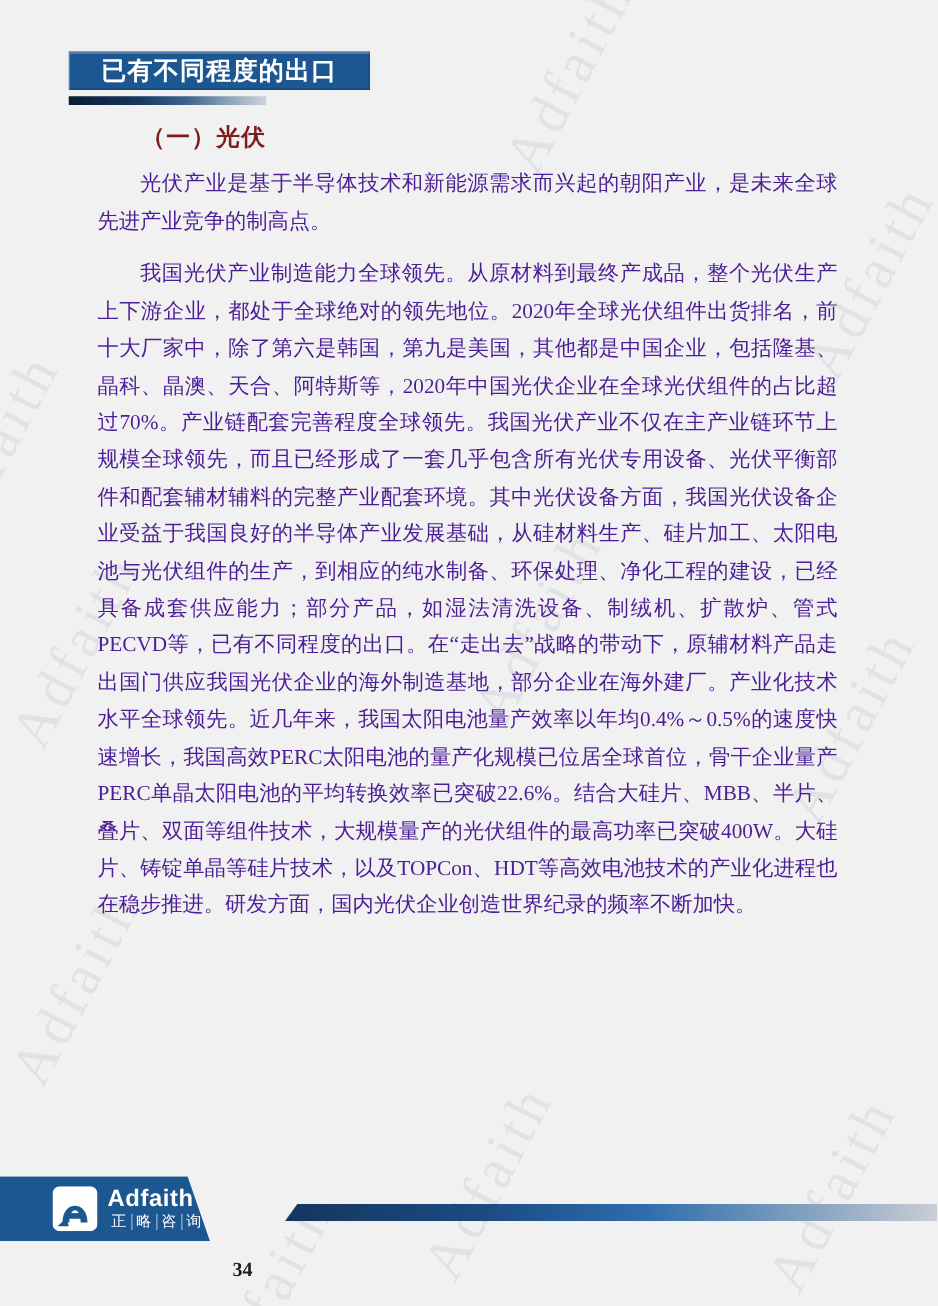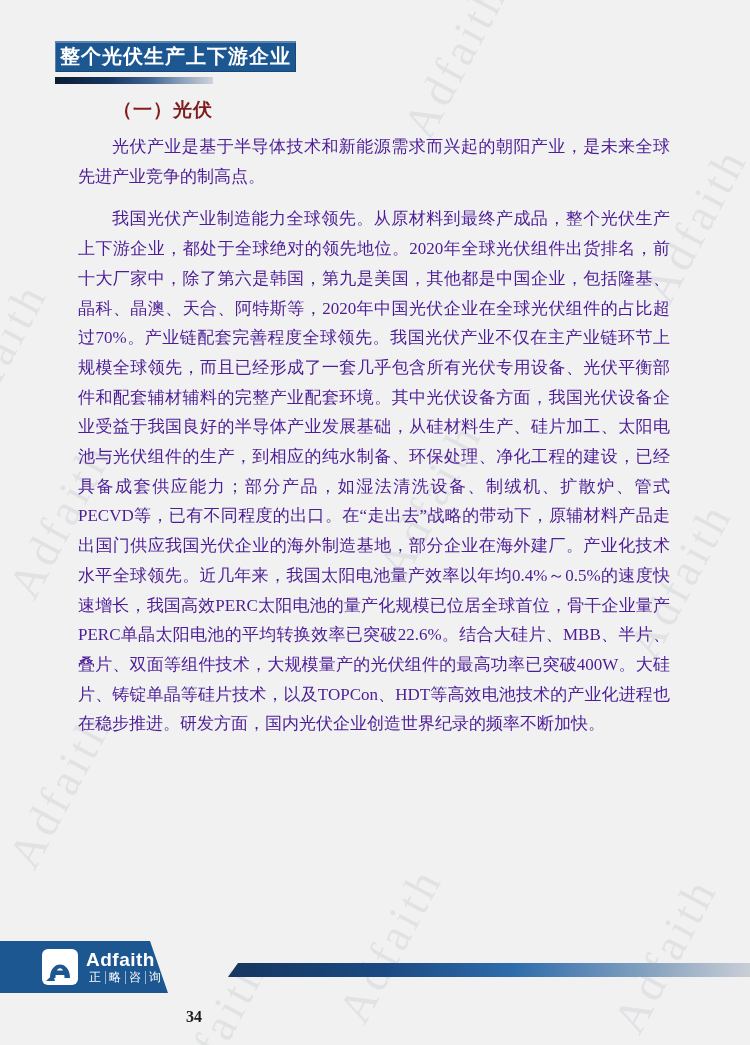--- a/index.html
+++ b/index.html
@@ -113,21 +113,21 @@
       <span class="wm" style="left: 60px; top: 520px;">Adfaith</span>
       <span class="wm" style="left: 430px; top: 500px;">Adfaith</span>
       <span class="wm" style="left: 680px; top: 580px;">Adfaith</span>
       <span class="wm" style="left: 60px; top: 790px;">Adfaith</span>
       <span class="wm" style="left: 390px; top: 945px;">Adfaith</span>
       <span class="wm" style="left: 665px; top: 955px;">Adfaith</span>
       <span class="wm" style="left: 215px; top: 1035px;">Adfaith</span>
     </div>
 
   <div class="header-box">
-    <span>整个光伏生产上下游企业</span>
+    <span>已有不同程度的出口</span>
   </div>
   <div class="header-underline"></div>
 
   <h2 class="section-heading">（一）光伏</h2>
 
   <div class="body-text">
     <p>光伏产业是基于半导体技术和新能源需求而兴起的朝阳产业，是未来全球先进产业竞争的制高点。</p>
     <p>我国光伏产业制造能力全球领先。从原材料到最终产成品，整个光伏生产上下游企业，都处于全球绝对的领先地位。2020年全球光伏组件出货排名，前十大厂家中，除了第六是韩国，第九是美国，其他都是中国企业，包括隆基、晶科、晶澳、天合、阿特斯等，2020年中国光伏企业在全球光伏组件的占比超过70%。产业链配套完善程度全球领先。我国光伏产业不仅在主产业链环节上规模全球领先，而且已经形成了一套几乎包含所有光伏专用设备、光伏平衡部件和配套辅材辅料的完整产业配套环境。其中光伏设备方面，我国光伏设备企业受益于我国良好的半导体产业发展基础，从硅材料生产、硅片加工、太阳电池与光伏组件的生产，到相应的纯水制备、环保处理、净化工程的建设，已经具备成套供应能力；部分产品，如湿法清洗设备、制绒机、扩散炉、管式PECVD等，已有不同程度的出口。在“走出去”战略的带动下，原辅材料产品走出国门供应我国光伏企业的海外制造基地，部分企业在海外建厂。产业化技术水平全球领先。近几年来，我国太阳电池量产效率以年均0.4%～0.5%的速度快速增长，我国高效PERC太阳电池的量产化规模已位居全球首位，骨干企业量产PERC单晶太阳电池的平均转换效率已突破22.6%。结合大硅片、MBB、半片、叠片、双面等组件技术，大规模量产的光伏组件的最高功率已突破400W。大硅片、铸锭单晶等硅片技术，以及TOPCon、HDT等高效电池技术的产业化进程也在稳步推进。研发方面，国内光伏企业创造世界纪录的频率不断加快。</p>
   </div>
 

